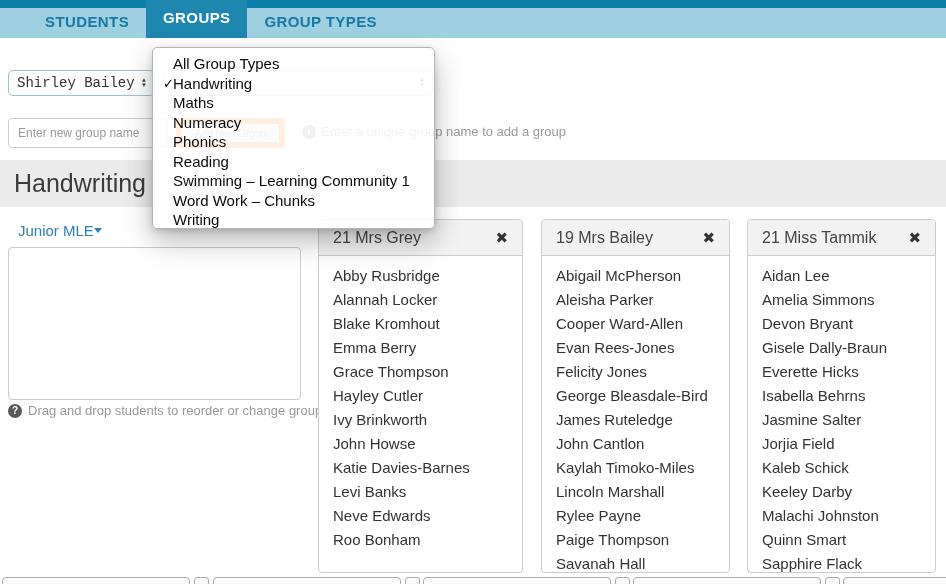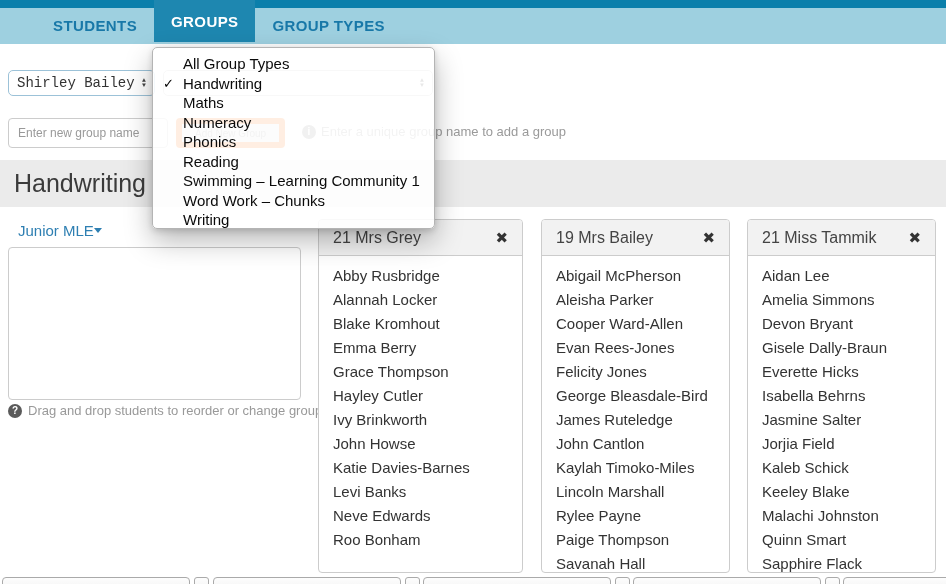--- a/index.html
+++ b/index.html
@@ -7,22 +7,22 @@
     --tab-text:#1878a8; --link:#2e7fb2; --band:#ebebeb;
   }
   *{box-sizing:border-box; margin:0; padding:0;}
   html,body{width:946px; height:584px;}
   body{
     position:relative; overflow:hidden; background:#fff;
     font-family:"Liberation Sans","DejaVu Sans",sans-serif; color:#333;
   }
   
   .top-strip{position:absolute; top:0; left:0; width:100%; height:8px; background:var(--top-strip);}
-  .tab-bar{position:absolute; top:8px; left:0; width:100%; height:36px; background:var(--tabbar);
-    display:flex; align-items:flex-start; padding-left:36px;}
+  .tab-bar{position:absolute; top:8px; left:0; width:100%; height:30px; background:var(--tabbar);
+    display:flex; align-items:flex-end; padding-left:28px;}
   .tab{height:34px; display:flex; align-items:center; padding:0 17px;
     color:var(--tab-text); font-size:15px; font-weight:bold; letter-spacing:.4px; cursor:pointer;}
   .tab.active{background:var(--active-tab); color:#fff; height:42px; margin-top:-8px;}
   
   .sel{position:absolute; background:#fff; border:1px solid #9cc2d8; border-radius:5px;
     display:flex; align-items:center; padding:0 8px; font-size:14px; color:#333;font-family:Liberation Mono, monospace;}
   .stepper{margin-left:auto; display:flex; flex-direction:column; align-items:center;
     font-size:6.5px; line-height:5.5px; color:#444;}
   .teacher-select{left:8px; top:70px; width:147px; height:26px;}
   .gt-select{left:163px; top:70px; width:270px; height:26px; border-color:#c7c7c7;}
@@ -69,21 +69,21 @@
   .bottom-sel{position:absolute; top:577px; height:22px; border:1px solid #aaa;
     border-radius:4px; background:linear-gradient(#fdfdfd,#ededed); width:188px;}
   .bottom-step{position:absolute; top:577px; height:22px; width:15px;
     border:1px solid #aaa; border-radius:3px; background:linear-gradient(#fdfdfd,#ededed);}
   
   .gt-menu{position:absolute; left:152px; top:47px; width:283px; height:182px;
     background:rgba(255,255,255,0.88); border:1px solid #b4b4b4; border-radius:5px;
     box-shadow:0 12px 28px rgba(0,0,0,0.28), 0 2px 6px rgba(0,0,0,0.15);
     padding-top:6px; z-index:50;}
   .gt-menu li{list-style:none; position:relative; height:19.5px; line-height:19.5px;
-    padding-left:30px; font-size:15px; color:#0a0a0a; cursor:pointer; white-space:nowrap;}
+    padding-left:20px; font-size:15px; color:#0a0a0a; cursor:pointer; white-space:nowrap;}
   .gt-menu .check{position:absolute; left:10px; top:0; font-size:13px; color:#000;}
 </style>
 </head>
 <body>
 
 <div class="top-strip"></div>
 <div class="tab-bar">
     <div class="tab">STUDENTS</div>
     <div class="tab active">GROUPS</div>
     <div class="tab">GROUP TYPES</div>
@@ -177,21 +177,21 @@
     <ul class="student-list">
         <li>Aidan Lee</li>
         <li>Amelia Simmons</li>
         <li>Devon Bryant</li>
         <li>Gisele Dally-Braun</li>
         <li>Everette Hicks</li>
         <li>Isabella Behrns</li>
         <li>Jasmine Salter</li>
         <li>Jorjia Field</li>
         <li>Kaleb Schick</li>
-        <li>Keeley Blake</li>
+        <li>Keeley Darby</li>
         <li>Malachi Johnston</li>
         <li>Quinn Smart</li>
         <li>Sapphire Flack</li>
       </ul>
   </div>
 </div>
 
 <div class="bottom-sel" style="left:2px"></div>
 <div class="bottom-step" style="left:194px"></div>
 <div class="bottom-sel" style="left:213px"></div>

